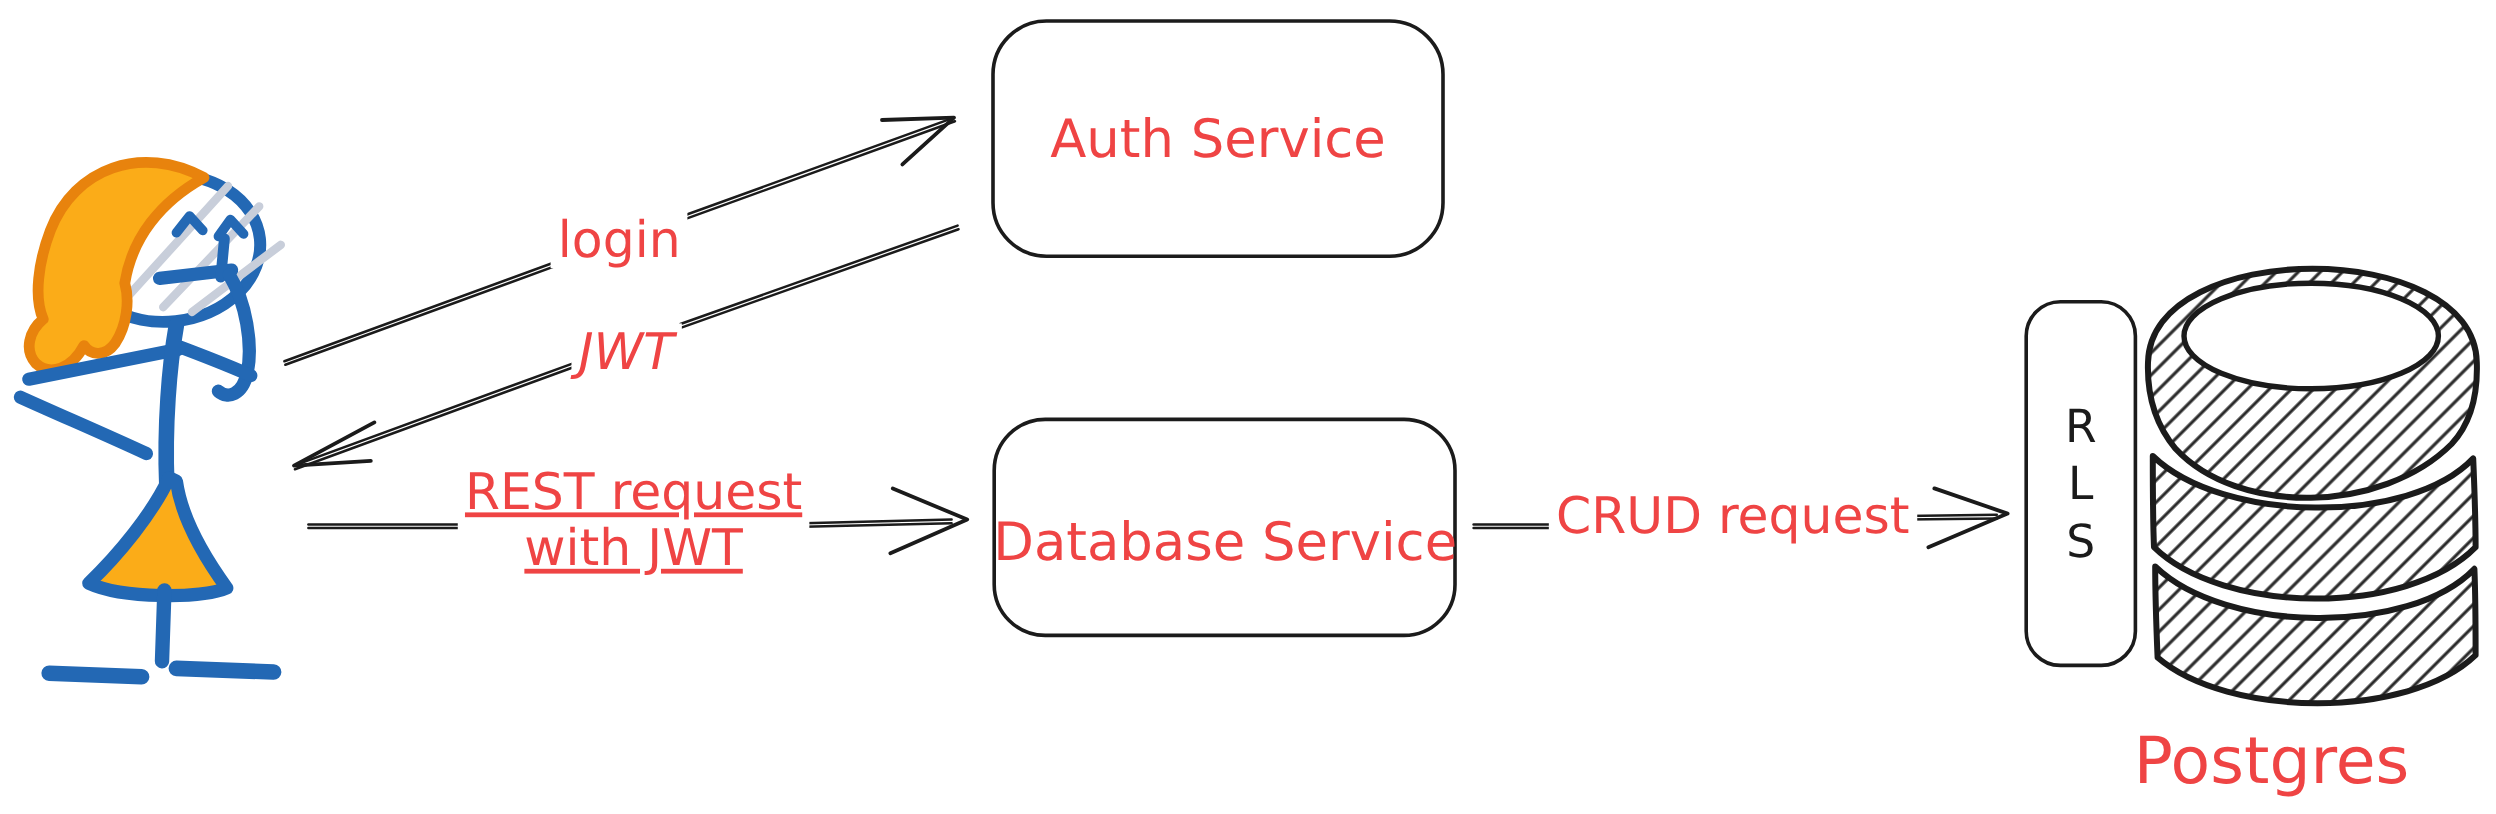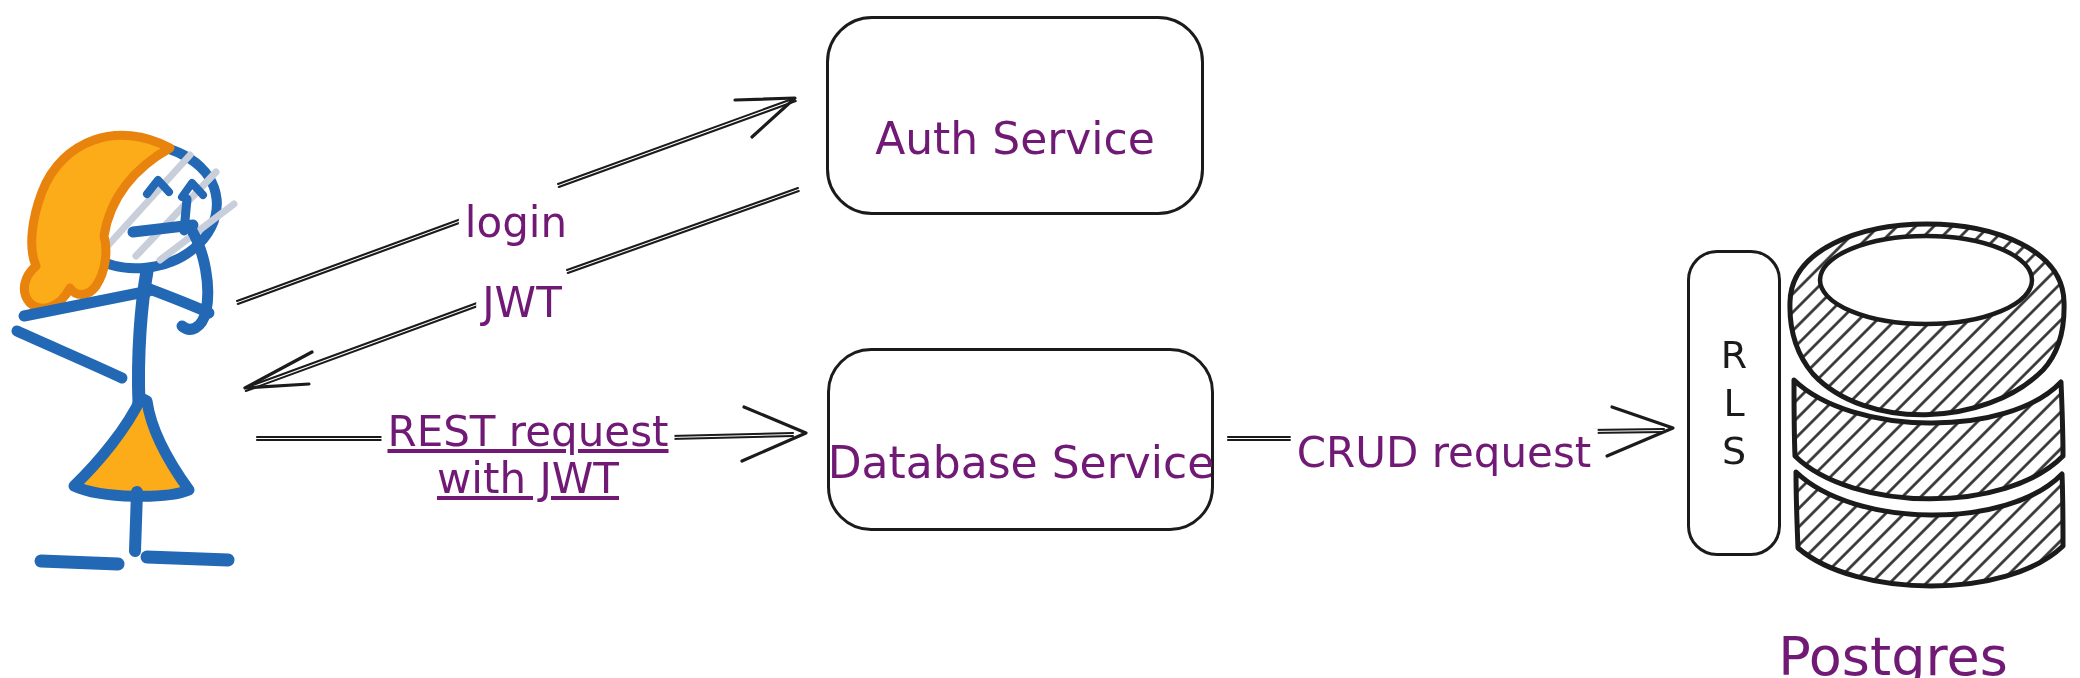--- a/index.html
+++ b/index.html
@@ -11,21 +11,21 @@
   .node{
     position:absolute;box-sizing:border-box;background:#ffffff;
     border:3.5px solid #1b1b1b;
   }
   .node.auth{left:826px;top:16px;width:378px;height:199px;border-radius:46px;}
   .node.db{left:827px;top:348px;width:387px;height:183px;border-radius:44px;}
   .node.rls{left:1687px;top:250px;width:94px;height:306px;border-radius:30px;
     display:flex;flex-direction:column;align-items:center;justify-content:center;}
   .label{
     position:absolute;transform:translate(-50%,-50%);
-    white-space:nowrap;text-align:center;color:#701a75;margin-top:22px;
+    white-space:nowrap;text-align:center;color:#ef4444;
   }
   .ttl{font-size:44px;}
   .arrlbl{font-size:42px;line-height:47px;background:#ffffff;padding:0 6px;}
   .rls-letter{font-size:38px;line-height:48px;text-align:center;}
   .pg{font-size:54px;}
 </style>
 </head>
 <body>
 
 <div class="canvas">
@@ -126,25 +126,25 @@
   <div class="node auth"></div>
   <div class="node db"></div>
   <div class="node rls">
     <div class="rls-letter">R</div>
     <div class="rls-letter">L</div>
     <div class="rls-letter">S</div>
   </div>
 
   <div class="label ttl" style="left:1015px;top:116px;">Auth Service</div>
 
-  <div class="label ttl" style="left:1021px;top:440px;text-align:right;">Database Service</div>
+  <div class="label ttl" style="left:1021px;top:452px;text-align:right;">Database Service</div>
 
   <div class="label arrlbl" style="left:516px;top:200px;">login</div>
 
-  <div class="label arrlbl" style="left:522px;top:280px;">JWT</div>
+  <div class="label arrlbl" style="left:522px;top:293px;font-style:italic;">JWT</div>
 
   <div class="label arrlbl" style="left:528px;top:433px;text-decoration:underline;">
     <div>REST request</div>
     <div>with JWT</div>
   </div>
 
   <div class="label arrlbl" style="left:1444px;top:430px;text-align:right;">
     <div>CRUD request</div>
   </div>
 

